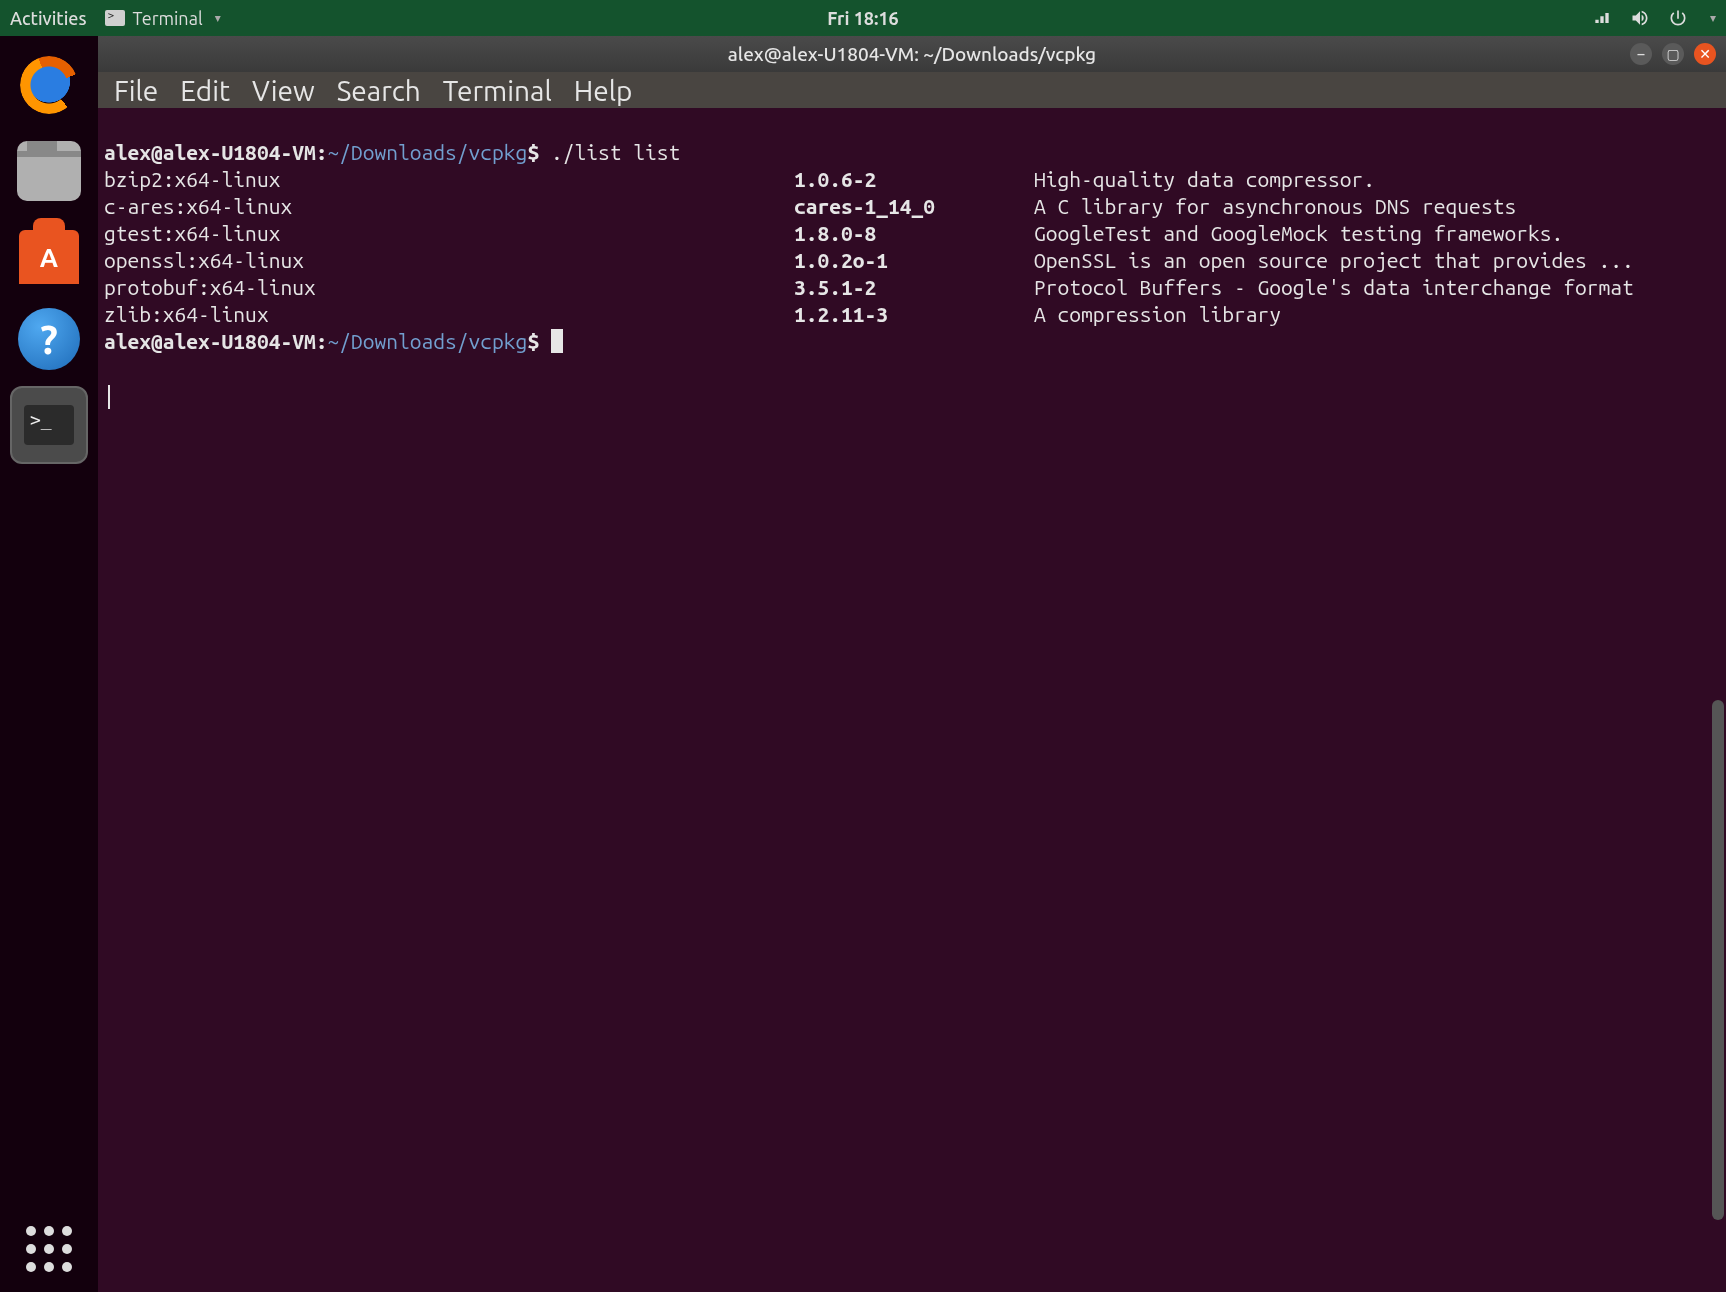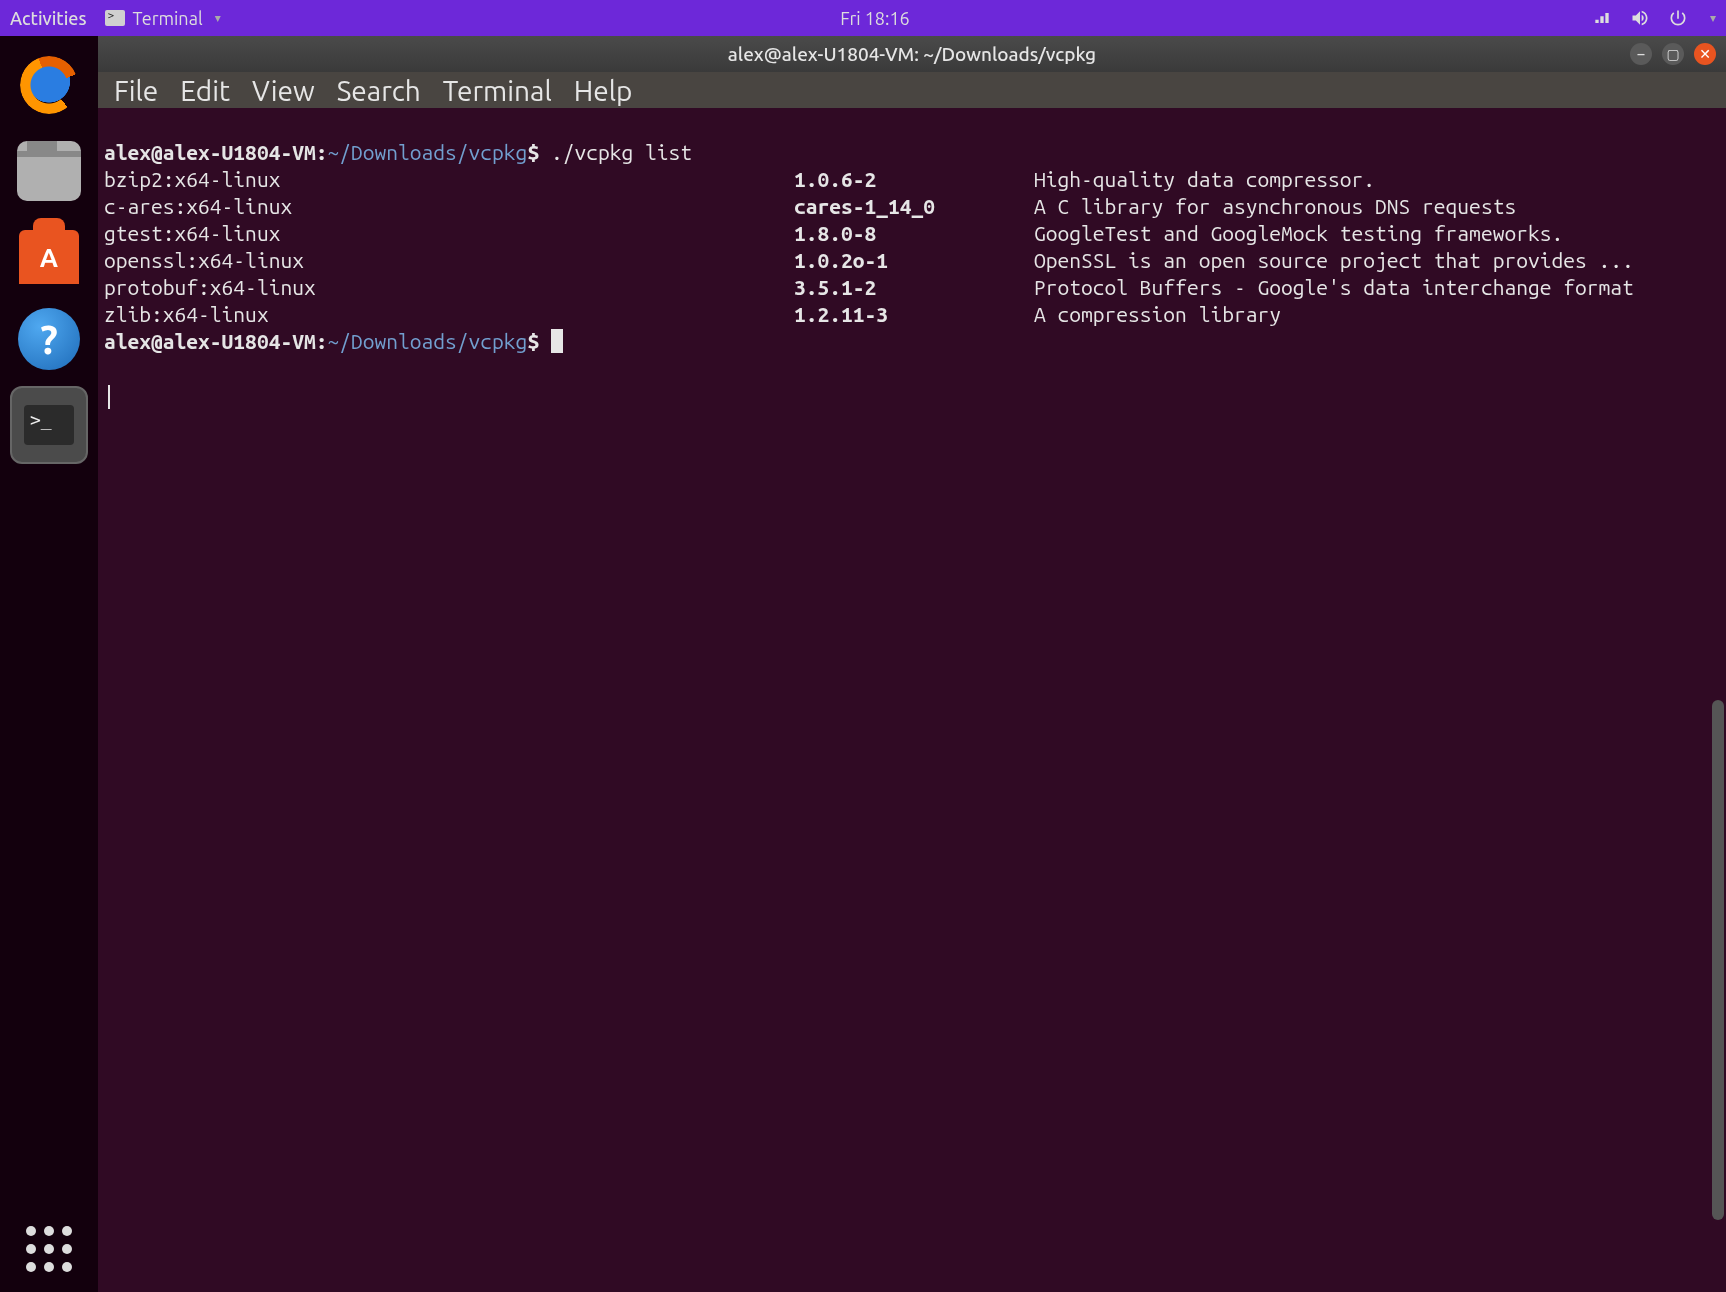--- a/index.html
+++ b/index.html
@@ -2,42 +2,41 @@
 <html><head>
 <meta charset="utf-8">
 <style>
   * { margin: 0; padding: 0; box-sizing: border-box; }
   html, body { width: 1726px; height: 1292px; overflow: hidden; font-family: "Ubuntu", "DejaVu Sans", sans-serif; }
   body { background: #2c001e; }
 
   
   .top-bar {
     height: 36px;
-    background: #6d28d9;
+    background: #14532d;
     color: #ddd;
     display: flex;
     align-items: center;
     font-size: 18px;
     padding: 0 10px;
     position: relative;
   }
   .top-bar .left { display: flex; align-items: center; gap: 18px; }
   .top-bar .activities { font-weight: 500; }
   .top-bar .app-ind { display: flex; align-items: center; gap: 8px; }
   .top-bar .app-ind .term-glyph {
     width: 20px; height: 16px; background: #d0d0d0; border-radius: 2px; position: relative;
   }
   .top-bar .app-ind .term-glyph::after {
     content: ">"; position: absolute; left: 3px; top: -2px; font-size: 12px; color: #222;
   }
   .top-bar .tri-down { font-size: 12px; color: #aaa; margin-left: 4px; }
   .top-bar .clock {
     position: absolute; left: 50%; transform: translateX(-50%);
-    font-weight: 400;
-    margin-left: 12px;
+    font-weight: 700;
   }
   .top-bar .status {
     margin-left: auto; display: flex; align-items: center; gap: 18px; color: #ddd;
   }
   .top-bar .ico { width: 20px; height: 20px; display: inline-flex; align-items: center; justify-content: center; }
   .top-bar svg { width: 20px; height: 20px; fill: #ddd; }
 
   
   .dock {
     position: absolute; left: 0; top: 36px; bottom: 0; width: 98px;
@@ -225,18 +224,18 @@
   </div>
   <div class="term-menubar">
     <span>File</span>
     <span>Edit</span>
     <span>View</span>
     <span>Search</span>
     <span>Terminal</span>
     <span>Help</span>
   </div>
   <div class="term-body">
-<span class="prompt-user">alex@alex-U1804-VM</span><span class="prompt-white">:</span><span class="prompt-path">~/Downloads/vcpkg</span><span class="prompt-white">$</span> <span>./vcpkg list</span>
+<span class="prompt-user">alex@alex-U1804-VM</span><span class="prompt-white">:</span><span class="prompt-path">~/Downloads/vcpkg</span><span class="prompt-white">$</span> <span>./list list</span>
 <div id="pkg-list"><div class="pkg-line"><span class="pkg-name">bzip2:x64-linux</span><span class="pkg-ver">1.0.6-2</span><span class="pkg-desc">High-quality data compressor.</span></div><div class="pkg-line"><span class="pkg-name">c-ares:x64-linux</span><span class="pkg-ver">cares-1_14_0</span><span class="pkg-desc">A C library for asynchronous DNS requests</span></div><div class="pkg-line"><span class="pkg-name">gtest:x64-linux</span><span class="pkg-ver">1.8.0-8</span><span class="pkg-desc">GoogleTest and GoogleMock testing frameworks.</span></div><div class="pkg-line"><span class="pkg-name">openssl:x64-linux</span><span class="pkg-ver">1.0.2o-1</span><span class="pkg-desc">OpenSSL is an open source project that provides ...</span></div><div class="pkg-line"><span class="pkg-name">protobuf:x64-linux</span><span class="pkg-ver">3.5.1-2</span><span class="pkg-desc">Protocol Buffers - Google's data interchange format</span></div><div class="pkg-line"><span class="pkg-name">zlib:x64-linux</span><span class="pkg-ver">1.2.11-3</span><span class="pkg-desc">A compression library</span></div></div><span class="prompt-user">alex@alex-U1804-VM</span><span class="prompt-white">:</span><span class="prompt-path">~/Downloads/vcpkg</span><span class="prompt-white">$</span> <span class="cursor-block"></span>
 <span class="txtcur"></span>
     <div class="scroll-indicator"></div>
   </div>
 </div>
 
 </body></html>

